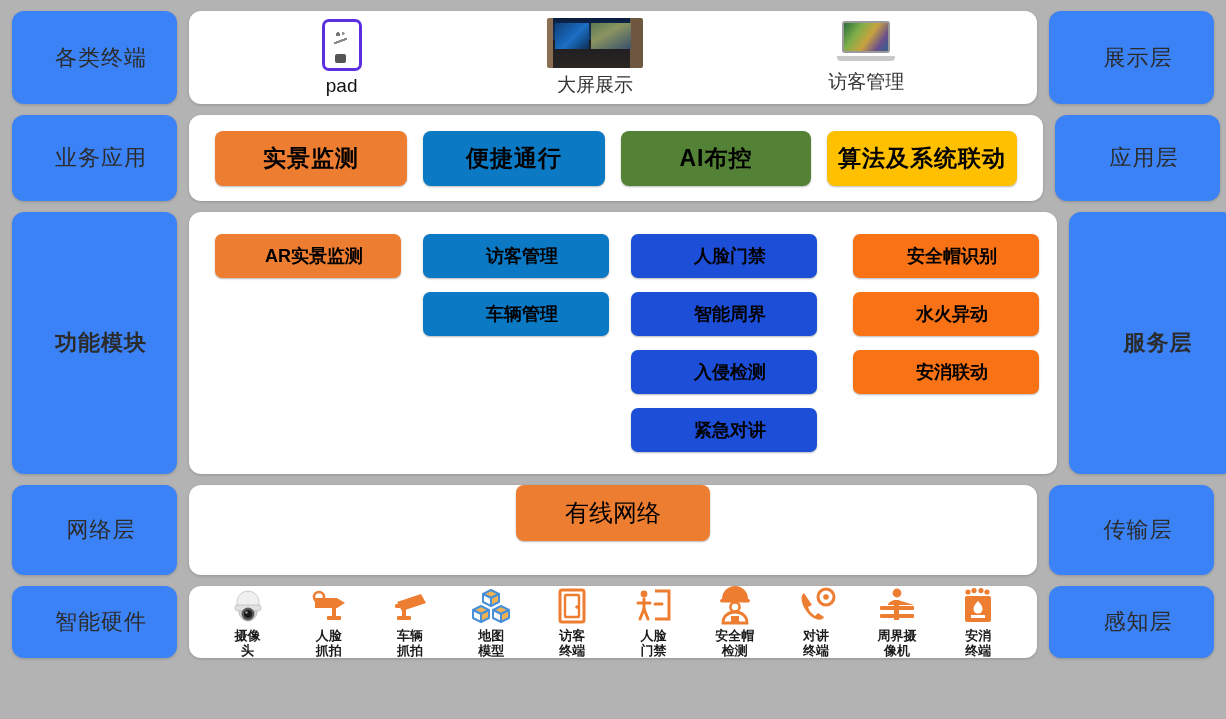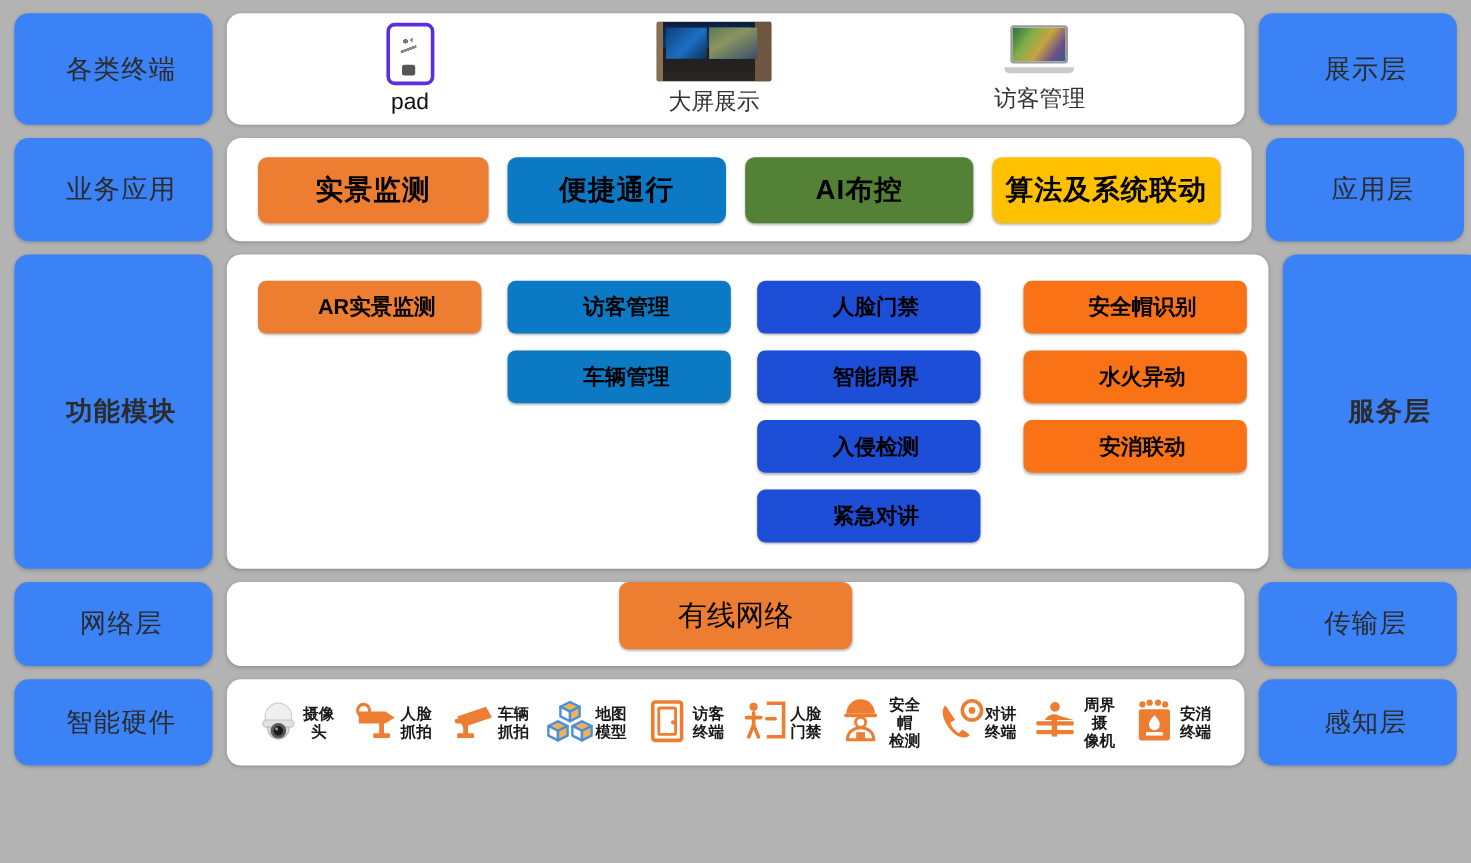--- a/index.html
+++ b/index.html
@@ -25,21 +25,21 @@
     gap: 11px;
   }
   .row {
     display: flex;
     gap: 12px;
     flex: 0 0 auto;
   }
   .row-terminals  { height: 93px; }
   .row-business   { height: 86px; }
   .row-modules    { height: 262px; }
-  .row-network    { height: 70px; }
+  .row-network    { height: 90px; }
   .row-hardware   { height: 72px; }
 
   .side-label {
     width: 152px;
     flex: 0 0 152px;
     background: #3b82f6;
     border-radius: 12px;
     display: flex;
     align-items: center;
     justify-content: center;
@@ -240,21 +240,21 @@
   .hardware-inner {
     height: 100%;
     display: flex;
     align-items: center;
     justify-content: space-around;
     padding: 0 18px;
     box-sizing: border-box;
   }
   .hw-item {
     display: flex;
-    flex-direction: row;
+    flex-direction: column;
     align-items: center;
     width: 74px;
   }
   .hw-icon {
     width: 42px;
     height: 40px;
     position: relative;
     margin-bottom: 2px;
   }
   .hw-label {

